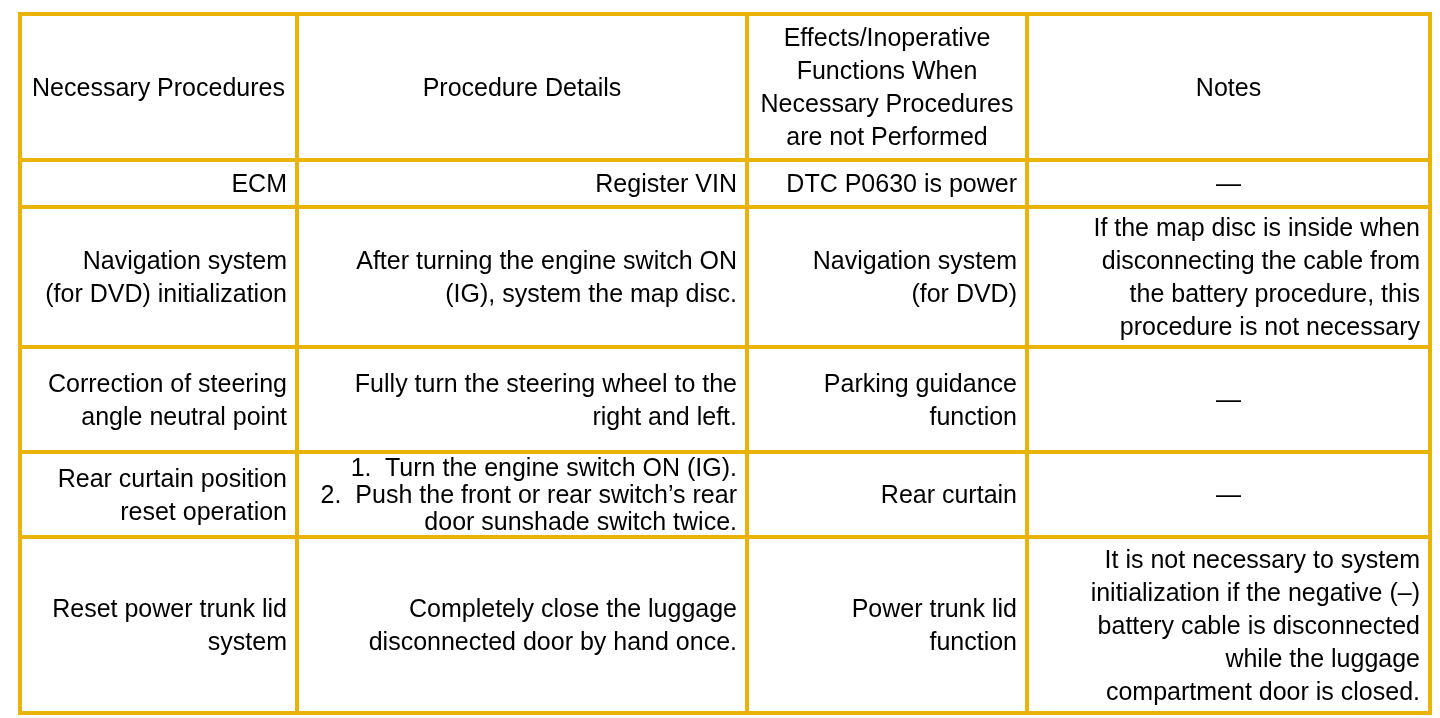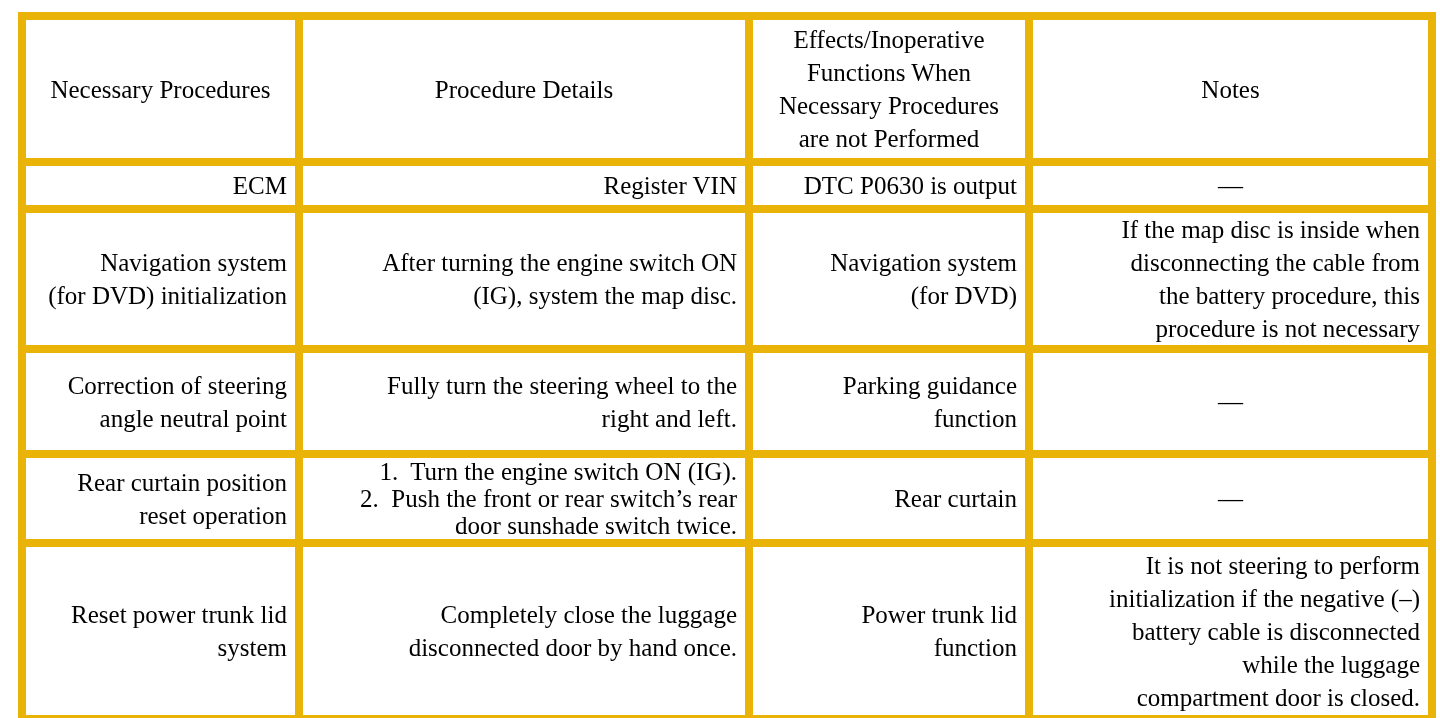--- a/index.html
+++ b/index.html
@@ -19,22 +19,21 @@
     left: 18px;
     top: 12px;
     width: 1410px;
     border-collapse: collapse;
     table-layout: fixed;
     font-family: "Liberation Sans", "DejaVu Sans", sans-serif;
     font-size: 25px;
     color: #000000;
   }
   .proc-table, .proc-table td, .proc-table th {
-    border: 8px solid #eab308;
-    font-family: Liberation Serif, serif;
+    border: 4px solid #eab308;
   }
   table.proc-table {
     border: 3px solid #000000;
   }
   .proc-table th {
     font-weight: normal;
     text-align: center;
     vertical-align: middle;
     line-height: 33px;
     white-space: pre-wrap;
@@ -83,21 +82,21 @@
       <th>Procedure Details</th>
       <th>Effects/Inoperative
 Functions When
 Necessary Procedures
 are not Performed</th>
       <th>Notes</th>
     </tr>
     <tr class="r1">
       <td>ECM</td>
       <td>Register VIN</td>
-      <td>DTC P0630 is output</td>
+      <td>DTC P0630 is power</td>
       <td class="center">—</td>
     </tr>
     <tr class="r2">
       <td>Navigation system
 (for DVD) initialization</td>
       <td>After turning the engine switch ON
 (IG), system the map disc.</td>
       <td>Navigation system
 (for DVD)</td>
       <td>If the map disc is inside when
@@ -123,21 +122,21 @@
       <td>Rear curtain</td>
       <td class="center">—</td>
     </tr>
     <tr class="r5">
       <td>Reset power trunk lid
 system</td>
       <td>Completely close the luggage
 disconnected door by hand once.</td>
       <td>Power trunk lid
 function</td>
-      <td>It is not steering to perform
+      <td>It is not necessary to system
 initialization if the negative (–)
 battery cable is disconnected
 while the luggage
 compartment door is closed.</td>
     </tr>
   </tbody>
     </table>
 </div>
 
 </body></html>

